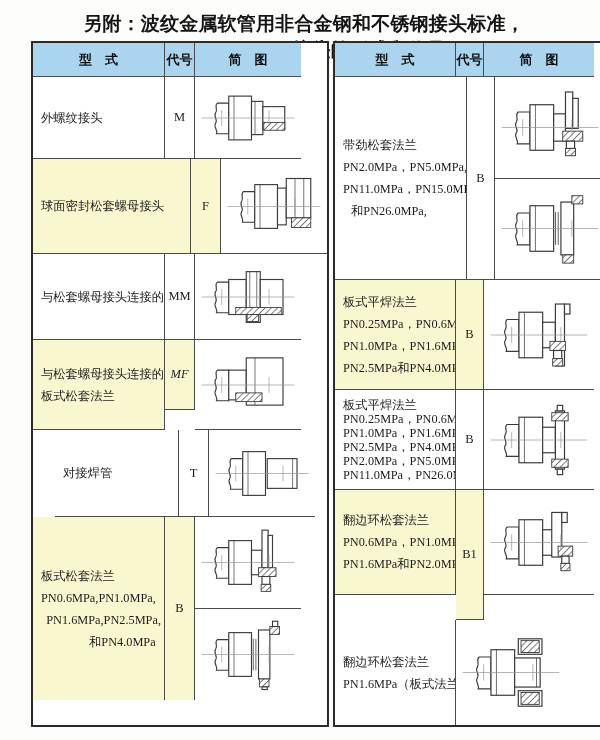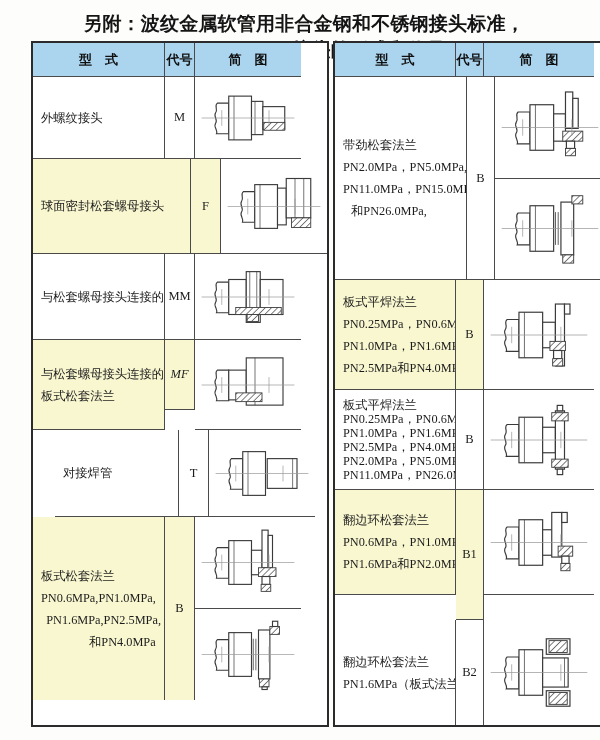--- a/index.html
+++ b/index.html
@@ -351,23 +351,20 @@
               <line x1="80" y1="31" x2="80" y2="49" stroke="#999" stroke-width="0.8"></line>
             </svg>
           </div>
         </div>
       </div>
       <div class="hrow lastrow">
         <div class="cell type-cell" style="width: 121px; height: 105px;">
           <div class="tline" style="line-height: 22px;">翻边环松套法兰</div>
           <div class="tline" style="line-height: 22px;">PN1.6MPa（板式法兰）</div>
         </div>
-        <div class="cell code-cell" style="width: 28px; height: 105px;">
-          <span>B2</span>
-        </div>
         <div class="cell diag-cell lastcol" style="width: 110px; height: 105px;">
           <div class="subdiag">
             <svg width="102" height="97" viewBox="0 0 112 80" preserveAspectRatio="xMidYMid meet">
               <path d="M34 23 L21 23 C17 26 22 30 19 34 C16 38 22 42 19 46 C16 50 22 54 20 58 L34 58 Z" fill="#fff" stroke="#3a3a3a" stroke-width="1.3"></path>
               <rect x="34" y="15" width="26" height="50" fill="#fff" stroke="#3a3a3a" stroke-width="1.3"></rect>
               <line x1="40" y1="15" x2="40" y2="65" stroke="#3a3a3a" stroke-width="0.8"></line>
               <rect x="60" y="24" width="28" height="32" fill="#fff" stroke="#3a3a3a" stroke-width="1.3"></rect>
               <line x1="84" y1="24" x2="84" y2="56" stroke="#3a3a3a" stroke-width="0.8"></line>
               <rect x="64" y="3" width="26" height="17" fill="#fff" stroke="#3a3a3a" stroke-width="1.3"></rect>
               <rect x="67" y="5" width="20" height="13" fill="url(#hp)" stroke="#3a3a3a" stroke-width="1"></rect>

